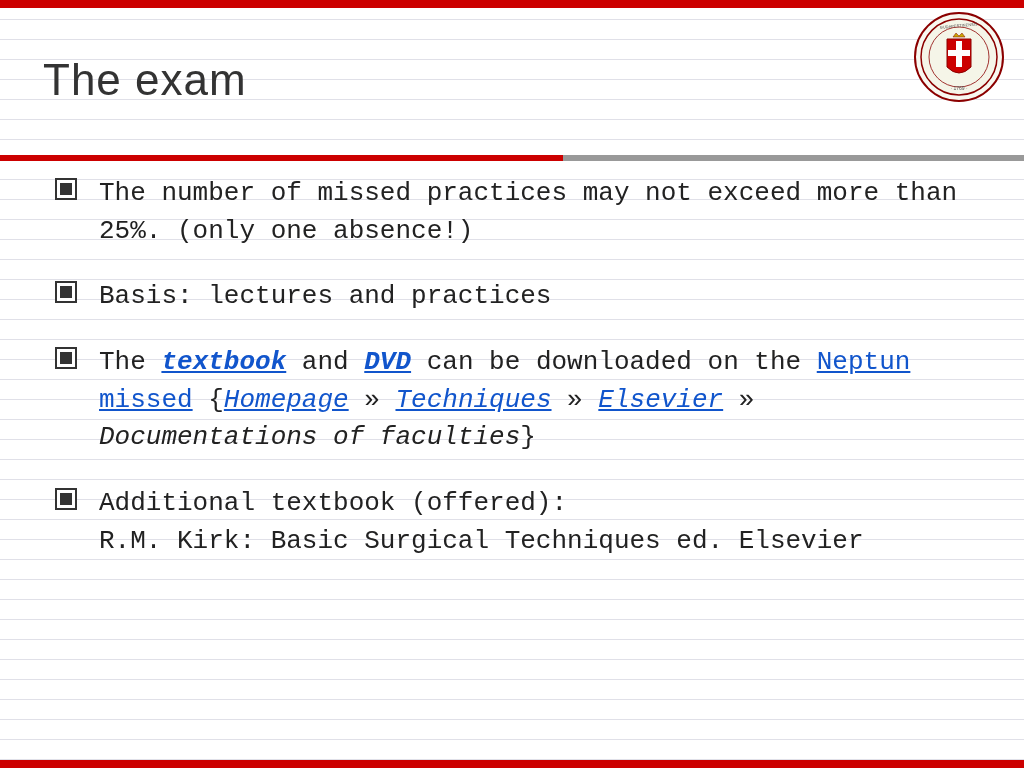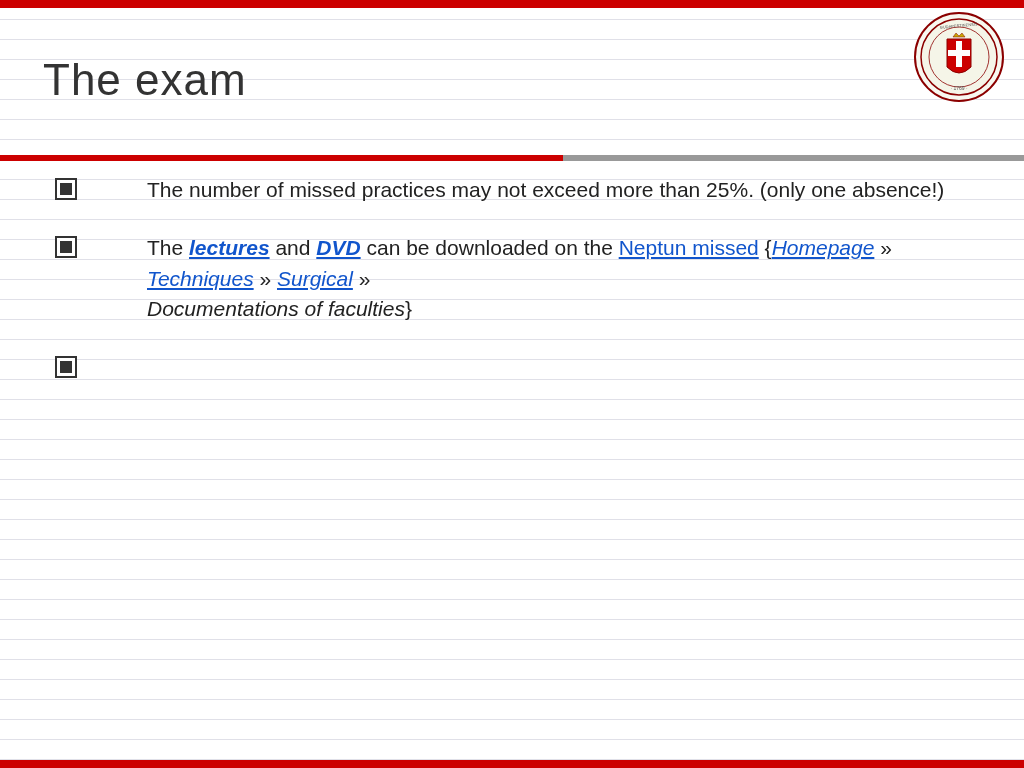--- a/index.html
+++ b/index.html
@@ -118,25 +118,24 @@
       content: '';
       position: absolute;
       top: 3px;
       left: 3px;
       width: 12px;
       height: 12px;
       background: #333333;
     }
 
     .bullet-text {
-      font-size: 21px;
+      font-size: 26px;
       color: #222222;
       line-height: 1.45;
-      font-family: Liberation Sans, sans-serif;
-      margin-left: 48px;
+      font-family: Liberation Mono, monospace;
     }
 
     a {
       color: #1155cc;
       text-decoration: underline;
     }
 
     a.bold-link {
       font-weight: bold;
       font-style: italic;
@@ -188,28 +187,37 @@
   <div class="content">
 
     <div class="bullet-item">
       <div class="checkbox"></div>
       <div class="bullet-text">
         The number of missed practices may not exceed more than 25%. (only one absence!)
       </div>
     </div>
 
 
-
-    <div class="bullet-item">
-      <div class="checkbox"></div>
-      <div class="bullet-text">
-        The <a href="#" class="bold-link">lectures</a> and <a href="#" class="bold-link">DVD</a> can be downloaded on the <a href="#">Neptun missed</a> {<a href="#" class="italic-link">Homepage</a> » <a href="#" class="italic-link">Techniques</a> » <a href="#" class="italic-link">Surgical</a> »<br><span class="italic-text">Documentations of faculties</span>}
-      </div>
-    </div>
-
-    <div class="bullet-item">
-      <div class="checkbox"></div>
+    <div class="bullet-item">
+      <div class="checkbox"></div>
+      <div class="bullet-text">
+        Basis: lectures and practices
+      </div>
+    </div>
+
+    <div class="bullet-item">
+      <div class="checkbox"></div>
+      <div class="bullet-text">
+        The <a href="#" class="bold-link">textbook</a> and <a href="#" class="bold-link">DVD</a> can be downloaded on the <a href="#">Neptun missed</a> {<a href="#" class="italic-link">Homepage</a> » <a href="#" class="italic-link">Techniques</a> » <a href="#" class="italic-link">Elsevier</a> »<br><span class="italic-text">Documentations of faculties</span>}
+      </div>
+    </div>
+
+    <div class="bullet-item">
+      <div class="checkbox"></div>
+      <div class="bullet-text">
+        Additional textbook (offered):<br>R.M. Kirk: Basic Surgical Techniques ed. Elsevier
+      </div>
     </div>
 
   </div>
 
   <div class="bottom-bar"></div>
 </div>
 
 </body></html>

